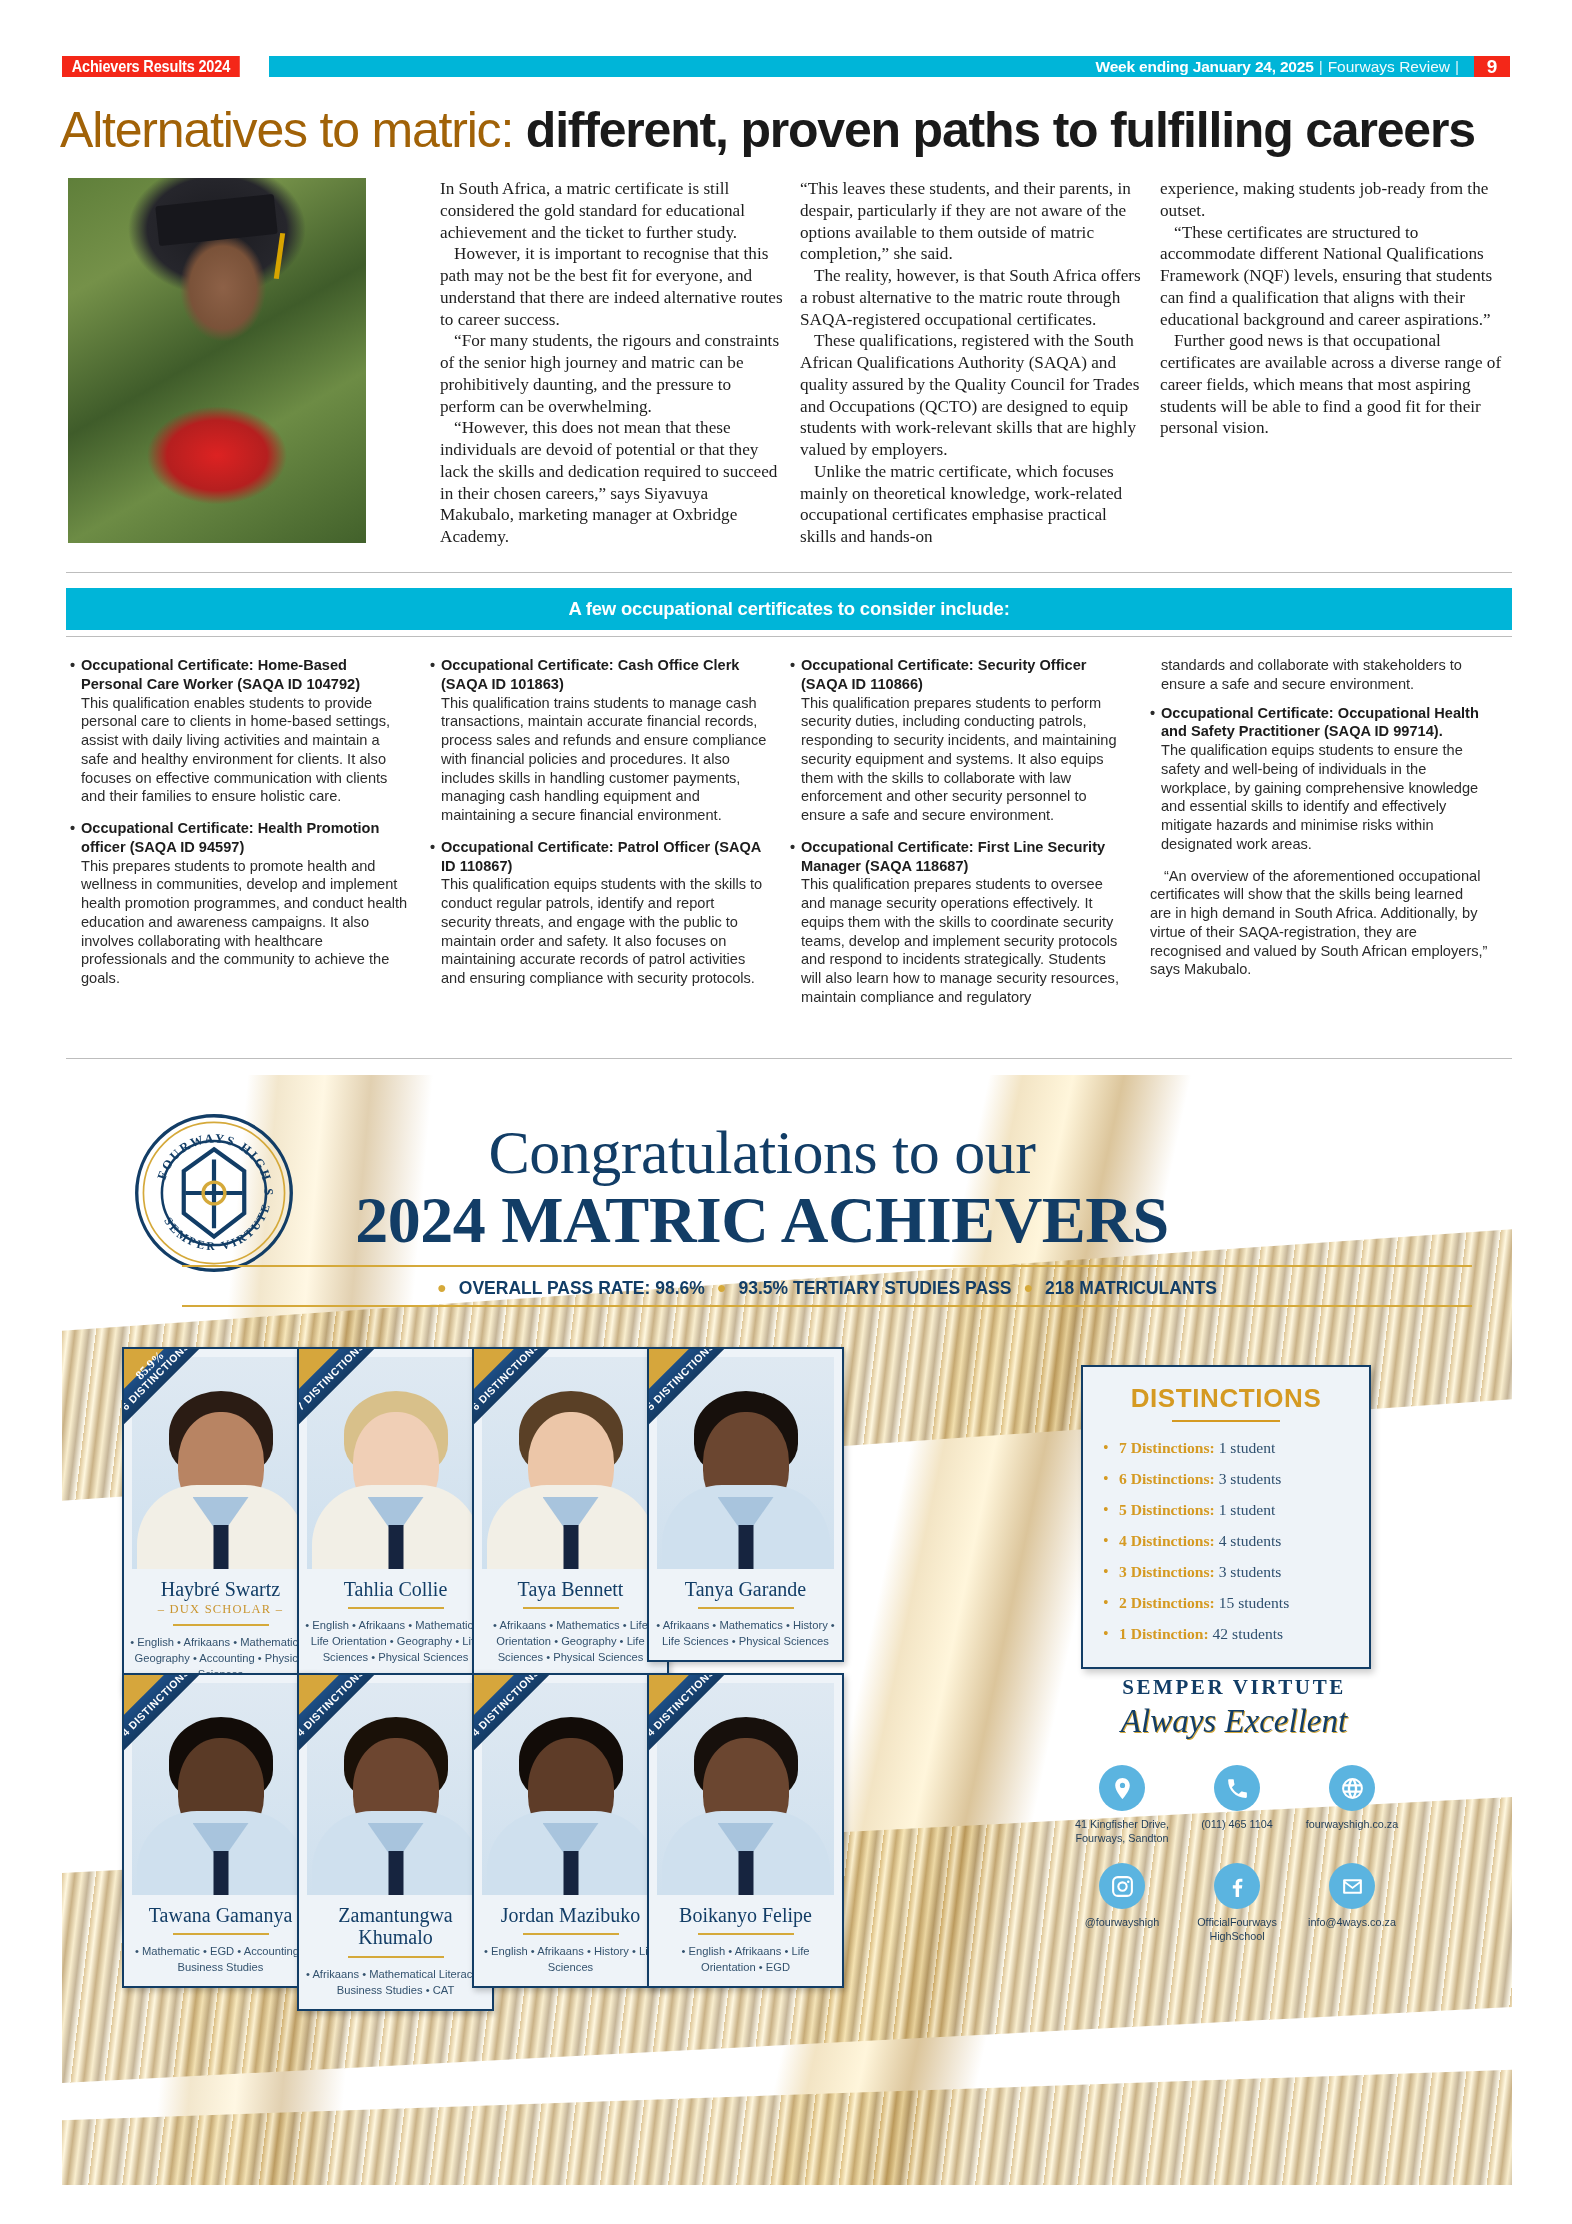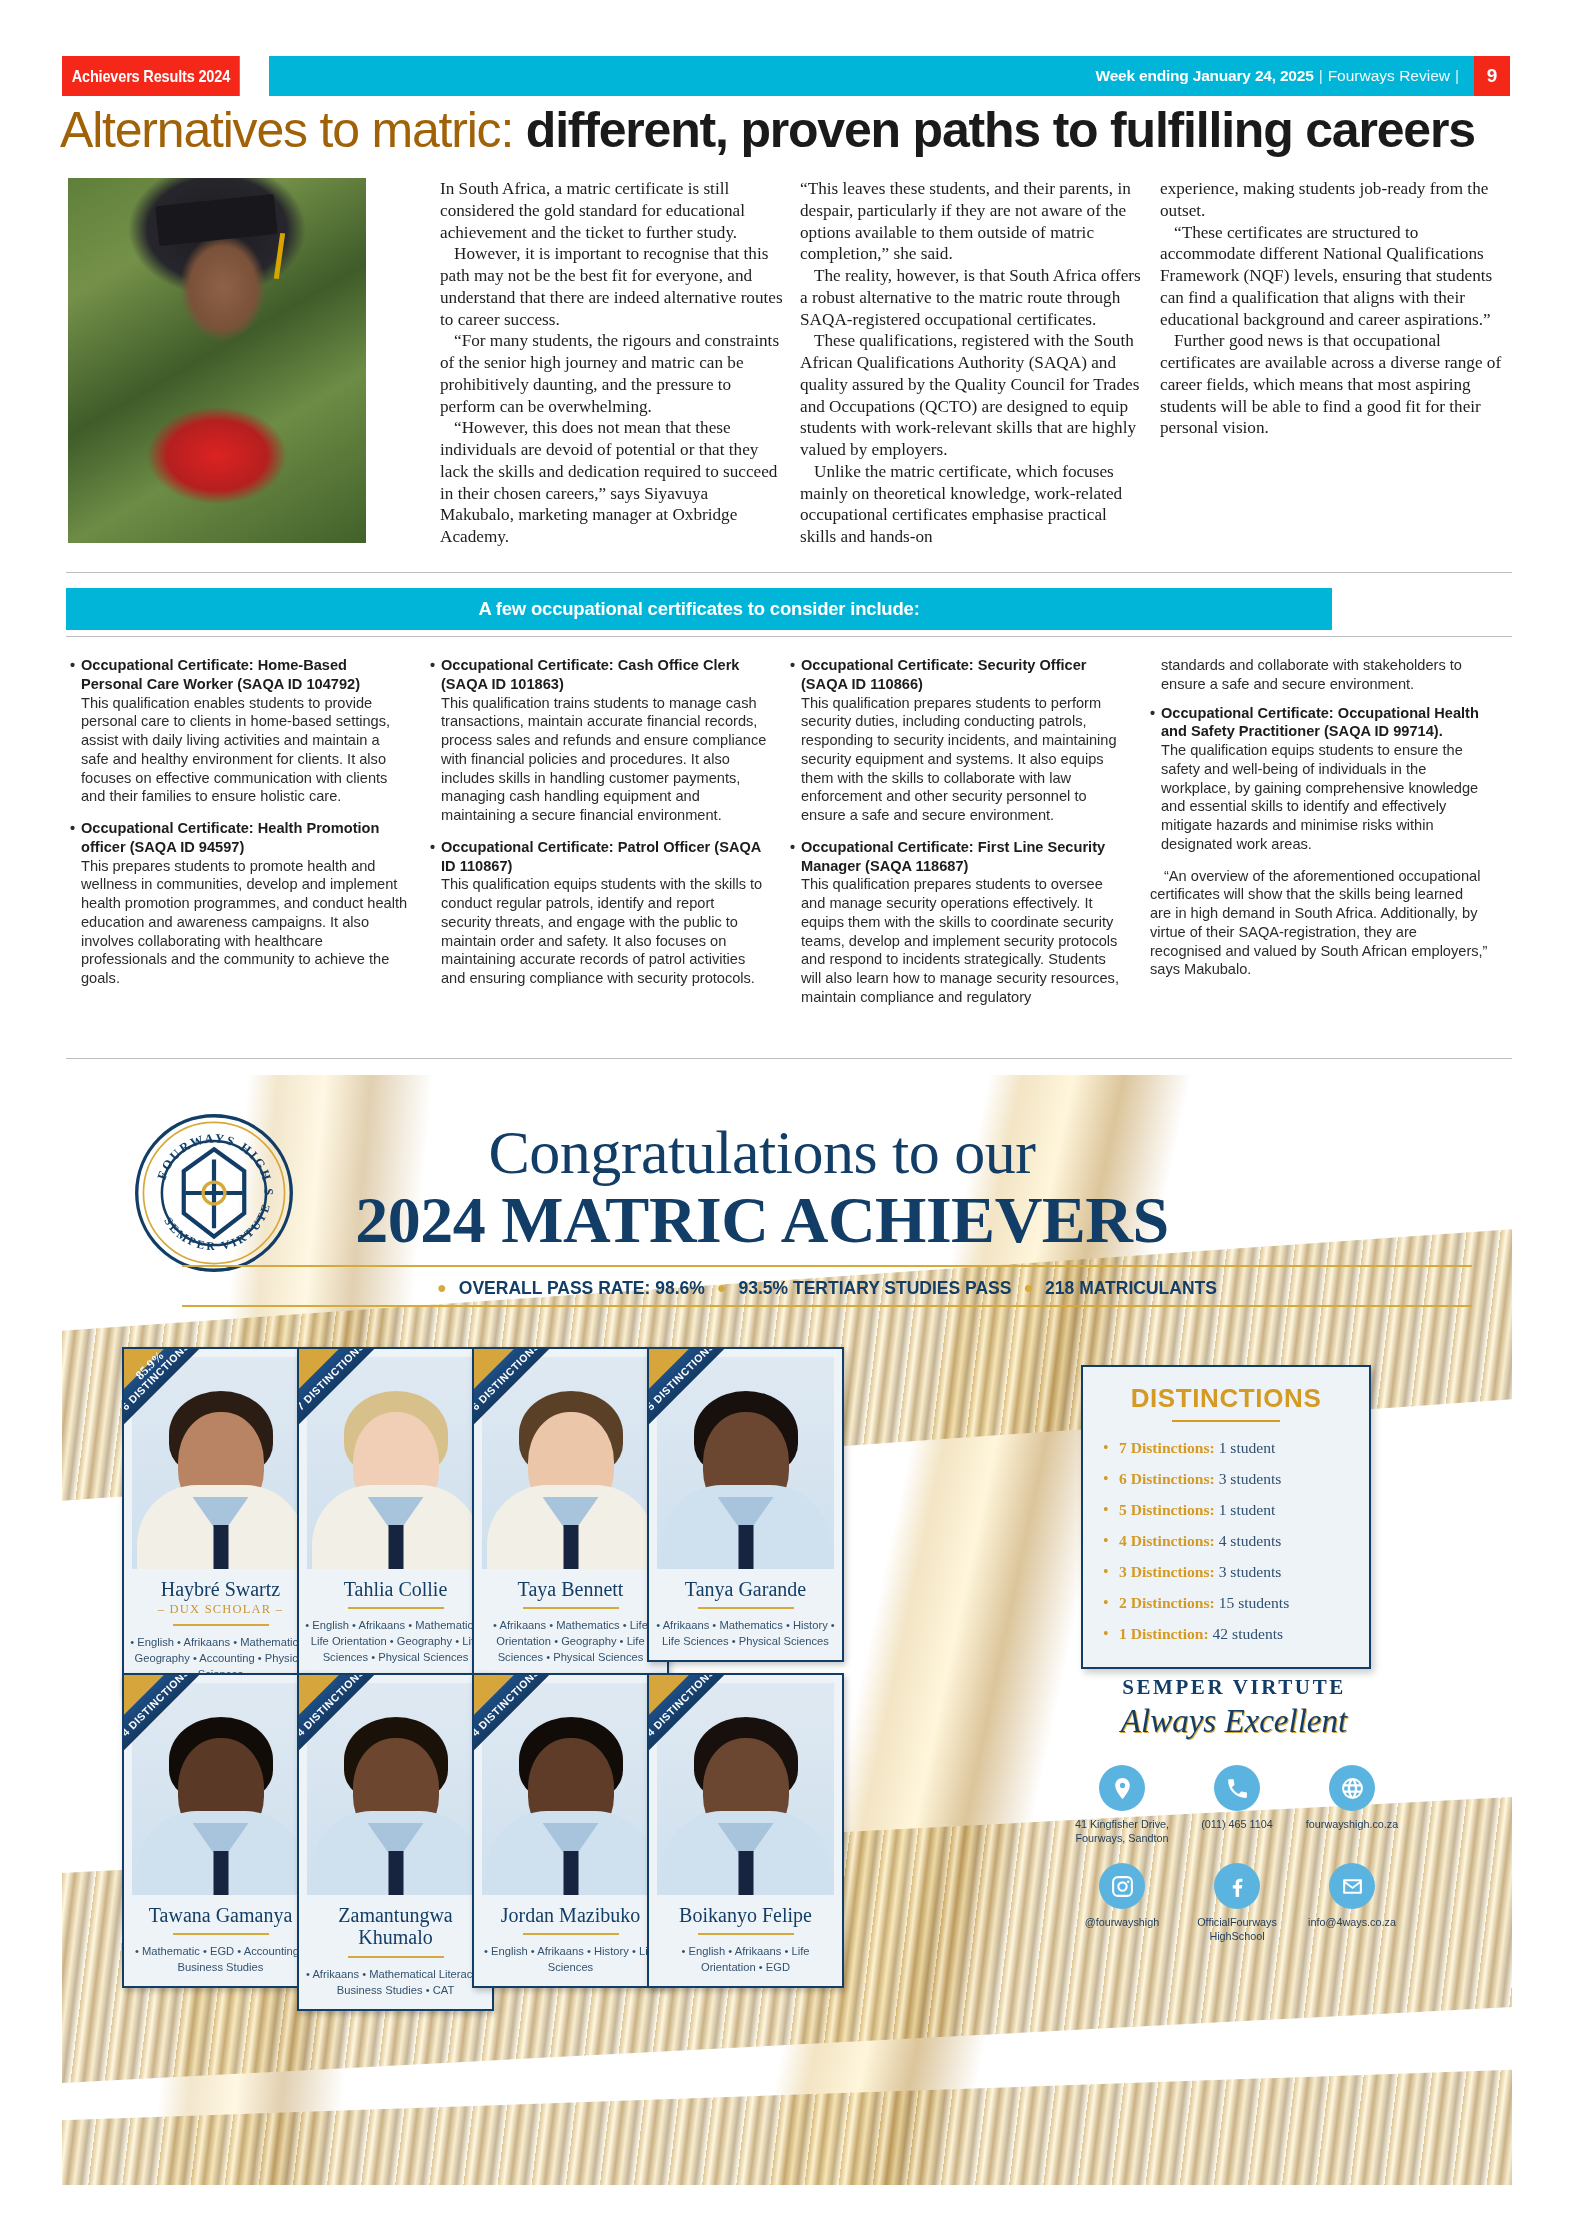--- a/index.html
+++ b/index.html
@@ -5,21 +5,21 @@
   * { margin:0; padding:0; box-sizing:border-box; }
   html,body { background:#ffffff; }
   body {
     width:1572px; height:2224px;
     font-family:"Liberation Sans", sans-serif;
     position:relative; overflow:hidden;
   }
   .page { position:relative; width:1572px; height:2224px; background:#fff; }
 
   
-  .hdr { position:absolute; left:62px; top:56px; width:1448px; height:40px; display:flex; }
+  .hdr { position:absolute; left:62px; top:56px; width:1448px; height:21px; display:flex; }
   .hdr-kicker {
     background:#f42718; color:#fff; font-weight:bold; font-size:16.5px;
     display:flex; align-items:center; padding:0 11px; letter-spacing:-0.2px;
     font-family:"Liberation Sans Narrow","Liberation Sans",sans-serif;
     transform:scaleX(0.88); transform-origin:left center;
   }
   .hdr-bar {
     flex:1; background:#00b5d8; display:flex; align-items:center;
     justify-content:flex-end; padding-right:10px; color:#fff; font-size:15.5px;
     gap:0px; margin-left:5px;
@@ -72,21 +72,21 @@
   .col-serif p.noind { text-indent:0; }
   #bc1 { left:440px; width:345px; }
   #bc2 { left:800px; width:345px; }
   #bc3 { left:1160px; width:352px; }
 
   
   .rule { position:absolute; background:#bdbdbd; height:1px; }
 
   
   .cert-banner {
-    position:absolute; left:66px; top:588px; width:1266px; height:42px;
+    position:absolute; left:66px; top:588px; width:1446px; height:42px;
     background:#00b5d8; color:#fff; font-weight:bold; font-size:18.5px;
     display:flex; align-items:center; justify-content:center;
     font-family:"Liberation Sans Narrow","Liberation Sans",sans-serif;
     letter-spacing:-0.2px;
   }
 
   
   .cert-col {
     position:absolute; top:656px; font-size:14.6px; line-height:1.285; color:#2b2b2b;
   }

